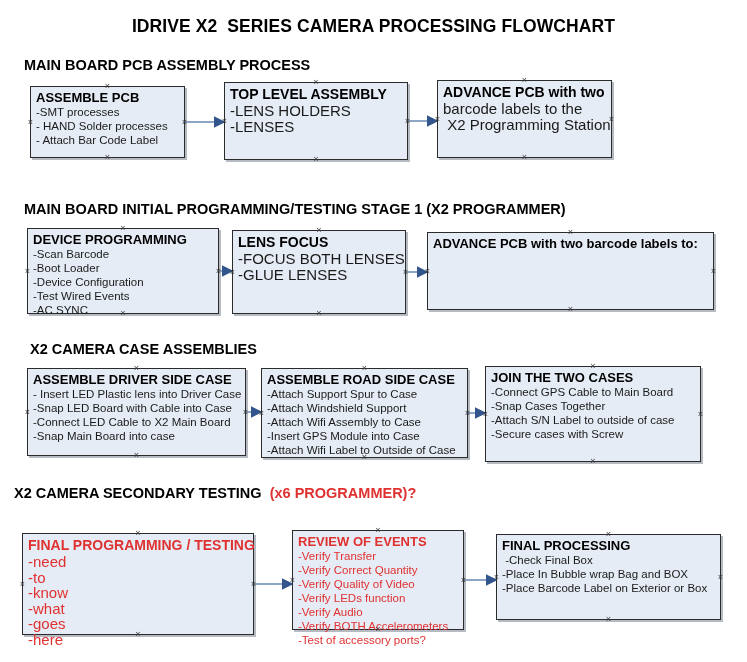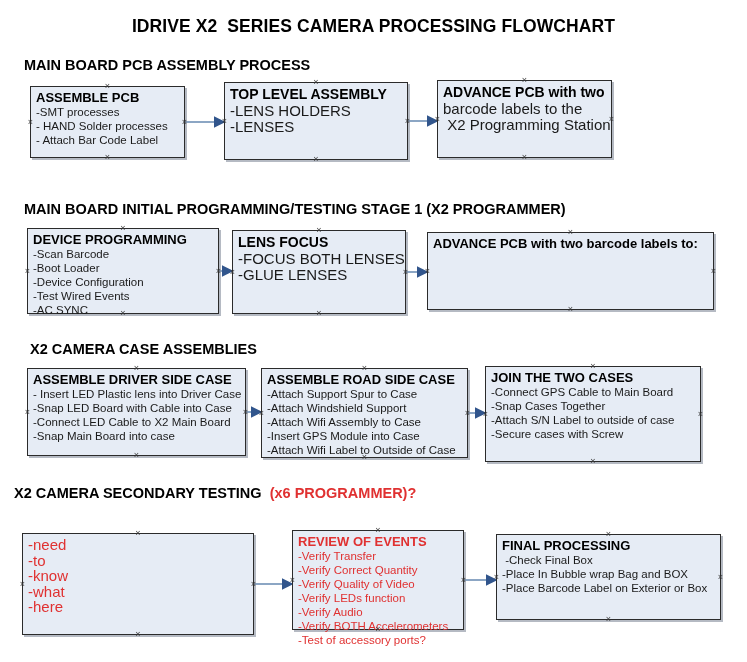--- a/index.html
+++ b/index.html
@@ -198,24 +198,26 @@
       <div class="node-line">-Connect GPS Cable to Main Board</div>
       <div class="node-line">-Snap Cases Together</div>
       <div class="node-line">-Attach S/N Label to outside of case</div>
       <div class="node-line">-Secure cases with Screw</div>
       <span class="handle t">×</span>
       <span class="handle b">×</span>
       <span class="handle l">×</span>
       <span class="handle r">×</span>
     </div>
     <div class="node red big" style="left: 22px; top: 533px; width: 232px; height: 102px;">
+      <div class="node-title">FINAL PROGRAMMING / TESTING</div>
       <div class="node-line">-need</div>
       <div class="node-line">-to</div>
       <div class="node-line">-know</div>
       <div class="node-line">-what</div>
+      <div class="node-line">-goes</div>
       <div class="node-line">-here</div>
       <span class="handle t">×</span>
       <span class="handle b">×</span>
       <span class="handle l">×</span>
       <span class="handle r">×</span>
     </div>
     <div class="node red" style="left: 292px; top: 530px; width: 172px; height: 100px;">
       <div class="node-title">REVIEW OF EVENTS</div>
       <div class="node-line">-Verify Transfer</div>
       <div class="node-line">-Verify Correct Quantity</div>

